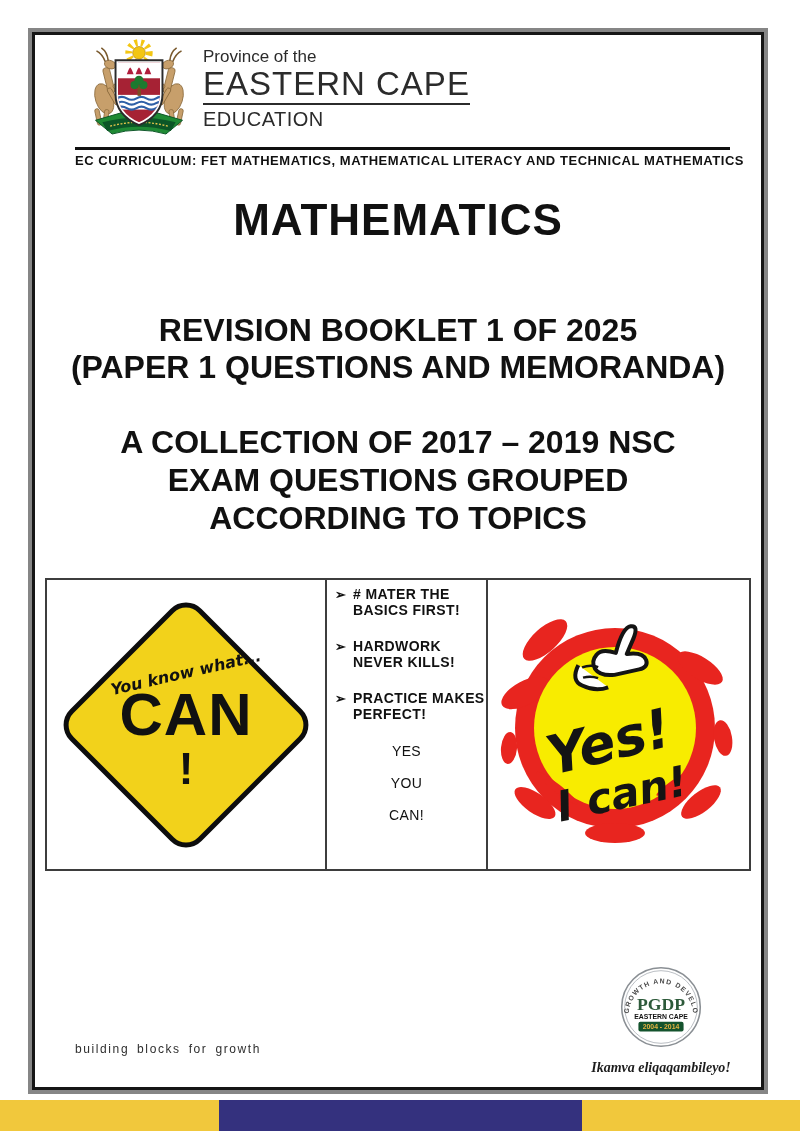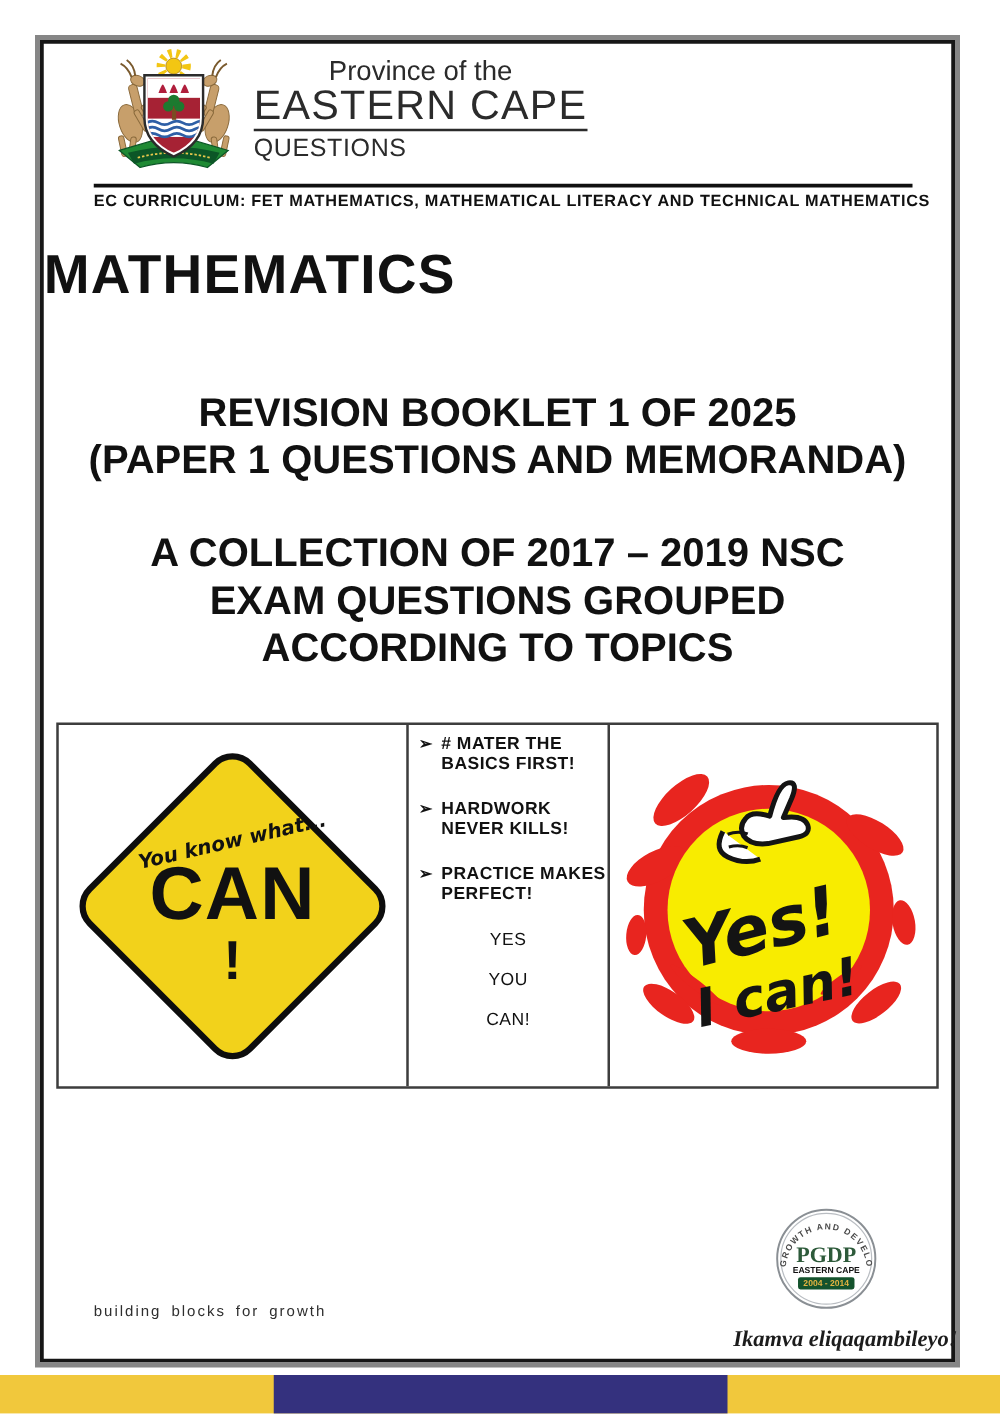--- a/index.html
+++ b/index.html
@@ -4,30 +4,30 @@
 <style>
   html,body{margin:0;padding:0;background:#fff;}
   .canvas{position:relative;width:800px;height:1131px;background:#fff;overflow:hidden;
           font-family:"Liberation Sans", sans-serif;color:#111;}
   .page{position:absolute;left:32px;top:32px;width:732px;height:1058px;background:#fff;
         border:3px solid #161616;outline:4px solid #868686;box-sizing:border-box;}
 
   
   .crest{position:absolute;left:38px;top:2px;width:132px;height:106px;}
   .logo-text{position:absolute;left:168px;top:12px;color:#2b2b2b;}
-  .lt1{font-size:22px;line-height:19px;text-align:center;}
+  .lt1{font-size:17px;line-height:19px;}
   .lt2{font-size:33px;line-height:36px;letter-spacing:1px;font-weight:400;
        border-bottom:2.5px solid #2b2b2b;padding-bottom:1px;width:fit-content;}
   .lt3{font-size:20px;line-height:24px;margin-top:2px;letter-spacing:0.5px;}
   .rule{position:absolute;left:40px;top:112px;width:655px;height:3px;background:#101010;}
   .curr{position:absolute;left:40px;top:118px;width:660px;font-size:13px;font-weight:bold;
         letter-spacing:0.55px;white-space:nowrap;}
 
   
-  .title{position:absolute;left:0;top:160px;width:100%;
+  .title{position:absolute;left:0;top:160px;width:100%;text-align:center;
          font-size:44px;font-weight:bold;letter-spacing:1px;}
   .booklet{position:absolute;left:0;top:277px;width:100%;text-align:center;
            font-size:32px;font-weight:bold;line-height:37px;white-space:nowrap;}
   .collection{position:absolute;left:0;top:388px;width:100%;text-align:center;
               font-size:32px;font-weight:bold;line-height:38px;white-space:nowrap;}
 
   
   .mtable{position:absolute;left:10px;top:543px;width:706px;height:293px;
           border:2px solid #3d3d3d;box-sizing:border-box;display:flex;}
   .cell{position:relative;height:100%;box-sizing:border-box;}
@@ -53,21 +53,21 @@
   .chant{text-align:center;font-weight:normal;font-size:14px;letter-spacing:0.4px;}
   .chant div{margin-bottom:16px;}
 
   .yic-svg{position:absolute;left:7px;top:18px;z-index:1;}
 
   
   .tagline{position:absolute;left:40px;top:1007px;font-size:12px;letter-spacing:1.6px;
            color:#2e2e2e;word-spacing:3px;}
   .pgdp-wrap{position:absolute;left:521px;top:918px;width:210px;text-align:center;}
   .pgdp-motto{font-family:"Liberation Serif", serif;font-weight:bold;font-style:italic;
-              font-size:18px;color:#1c1c1c;margin-top:-5px;text-align:right;}
+              font-size:14px;color:#1c1c1c;margin-top:-5px;}
 
   
   .stripe{position:absolute;left:0;top:1100px;width:800px;height:31px;background:#F1C83C;}
   .stripe-blue{position:absolute;left:219px;top:0;width:363px;height:100%;background:#34317E;}
 </style>
 </head>
 <body>
 
 <div class="canvas">
   <div class="page">
@@ -118,21 +118,21 @@
         <rect x="66" y="49" width="3.5" height="10" fill="#7a4d22"></rect>
         <circle cx="63" cy="48" r="4.2" fill="#1C7A2F"></circle>
         <circle cx="72" cy="48" r="4.2" fill="#1C7A2F"></circle>
         <circle cx="67.5" cy="43" r="4.6" fill="#1C7A2F"></circle>
       </g>
     </svg>
 
     <div class="logo-text">
       <div class="lt1">Province of the</div>
       <div class="lt2">EASTERN CAPE</div>
-      <div class="lt3">QUESTIONS</div>
+      <div class="lt3">EDUCATION</div>
     </div>
 
     <div class="rule"></div>
     <div class="curr">EC CURRICULUM: FET MATHEMATICS, MATHEMATICAL LITERACY AND TECHNICAL MATHEMATICS</div>
 
     <div class="title">MATHEMATICS</div>
 
     <div class="booklet">
       <div>REVISION BOOKLET 1 OF 2025</div>
       <div>(PAPER 1 QUESTIONS AND MEMORANDA)</div>

